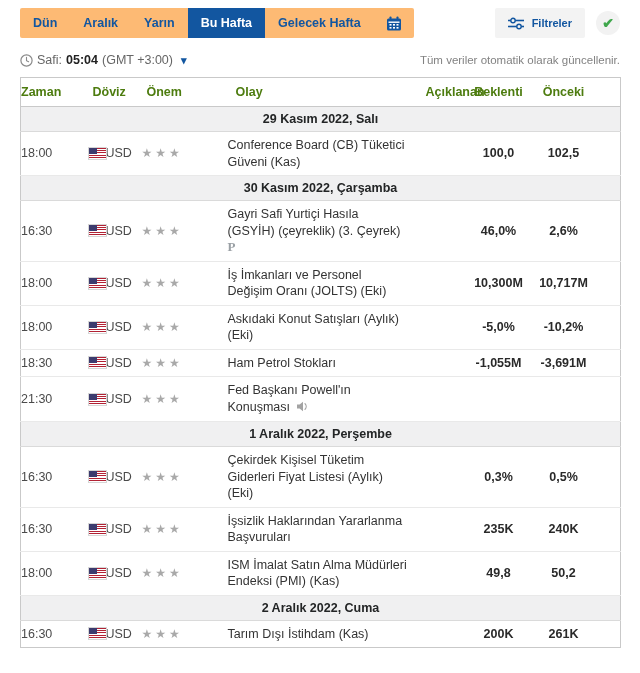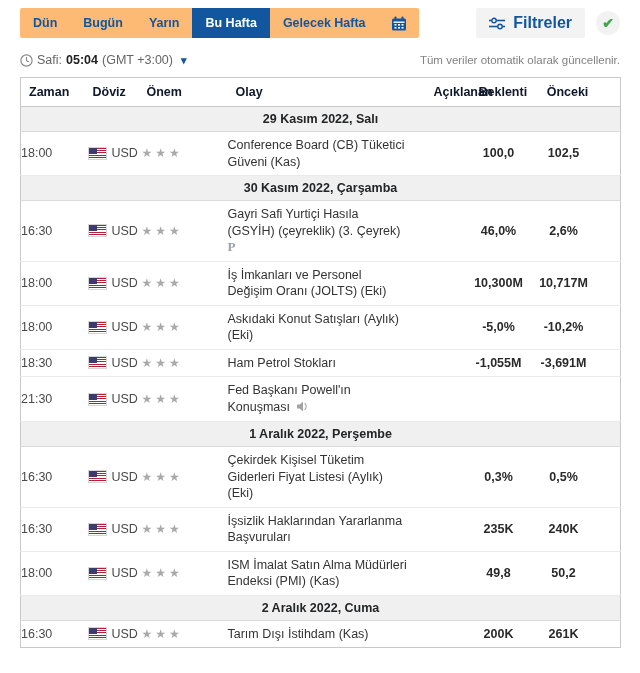--- a/index.html
+++ b/index.html
@@ -9,45 +9,45 @@
 
   
   .toolbar { display:flex; justify-content:space-between; align-items:center; }
   .tabs { display:flex; align-items:stretch; background:#fdba74; border-radius:2px; height:30px; }
   .tab { display:flex; align-items:center; padding:0 13px; font-size:12.5px; font-weight:bold;
          color:#1256a0; cursor:pointer; white-space:nowrap; }
   .tab.active { background:#1256a0; color:#fff; }
   .tab-cal { display:flex; align-items:center; padding:0 12px; cursor:pointer; }
   .toolbar-right { display:flex; align-items:center; gap:11px; }
   .filters-btn { display:flex; align-items:center; gap:8px; background:#f3f3f3; border-radius:2px;
-                 height:30px; padding:0 13px; font-size:16px; font-weight:bold; color:#1256a0; cursor:pointer; }
+                 height:30px; padding:0 13px; font-size:11px; font-weight:bold; color:#1256a0; cursor:pointer; }
   .check-badge { width:24px; height:24px; border-radius:50%; background:#f2f2f2; display:flex;
                  align-items:center; justify-content:center; color:#3fa74c; font-size:14px; font-weight:bold; cursor:pointer; }
 
   
   .statusbar { display:flex; justify-content:space-between; align-items:center; margin-top:15px; margin-bottom:10px; }
   .clock-group { display:flex; align-items:center; gap:4px; font-size:12.5px; color:#666; cursor:pointer; }
   .clock-group .tval { font-weight:bold; color:#222; }
   .clock-group .chev { color:#1256a0; font-size:11px; margin-left:4px; font-weight:bold; }
   .note { font-size:11.5px; color:#828282; }
 
   
   table.cal { border-collapse:collapse; width:600px; table-layout:fixed;
               border:1px solid #c9c9c9; font-size:12.5px; }
-  table.cal thead th { font-size:12.5px; font-weight:bold; color:#0f172a; text-align:left;
-                       padding:7px 0 7px 8px; border-bottom:1px solid #c9c9c9; white-space:nowrap; }
+  table.cal thead th { font-size:12.5px; font-weight:bold; color:#4d7c0f; text-align:left;
+                       padding:7px 0 7px 0; border-bottom:1px solid #c9c9c9; white-space:nowrap; }
   th.c, td.c { text-align:center !important; }
   th.pl { padding-left:14px; }
   tr.date-row td { background:#f0f0f1; border-top:1px solid #dadada; border-bottom:1px solid #dadada;
                    text-align:center; font-weight:bold; font-size:12.5px; color:#232526; padding:5px 0;margin-top:48px; }
   tr.event-row td { border-bottom:1px solid #e9e9e9; padding:5px 0; vertical-align:middle; line-height:16.5px; }
   tr.event-row:last-child td { border-bottom:none; }
   td.time { padding-left:14px; color:#4a4a4a; }
   td.cur  { color:#4a4a4a; }
-  .curwrap { display:flex; align-items:center; gap:6px; padding-left:4px; }
+  .curwrap { display:flex; align-items:center; padding-left:4px; }
   .flag { position:relative; display:inline-block; width:17px; height:11px; flex:0 0 auto;
           background:repeating-linear-gradient(180deg,#b22234 0 1px,#fff 1px 2.2px);
           box-shadow:0 0 0 1px #d6d6d6; }
   .flag::before { content:""; position:absolute; left:0; top:0; width:8px; height:6px; background:#3c3b6e; }
   td.imp { padding-left:5px; }
   .stars { color:#a9a9a9; font-size:12px; letter-spacing:3px; white-space:nowrap; }
   td.event { padding-left:8px; padding-right:6px; }
   .event-name { white-space:pre-line; color:#333; cursor:pointer; }
   .marker { font-family:"Liberation Serif", serif; font-weight:bold; color:#9aa0a5; font-size:13px; line-height:16.5px; }
   .speaker { margin-left:6px; vertical-align:-1px; }
@@ -57,21 +57,21 @@
 </style>
 </head>
 <body>
 
 <div class="page">
 
   <div class="toolbar">
     <div class="tabs">
 
       <div class="tab">Dün</div>
-        <div class="tab">Bugün</div>
+        <div class="tab">Aralık</div>
         <div class="tab">Yarın</div>
         <div class="tab active">Bu Hafta</div>
         <div class="tab">Gelecek Hafta</div>
         <div class="tab-cal">
         <span>
           <svg width="16" height="15" viewBox="0 0 16 15">
             <rect x="1" y="2.5" width="14" height="12" rx="1.5" fill="#1256a0"></rect>
             <rect x="3.5" y="0.5" width="2" height="4" rx="0.8" fill="#1256a0"></rect>
             <rect x="10.5" y="0.5" width="2" height="4" rx="0.8" fill="#1256a0"></rect>
             <rect x="2.5" y="5.5" width="11" height="1.4" fill="#fff"></rect>

